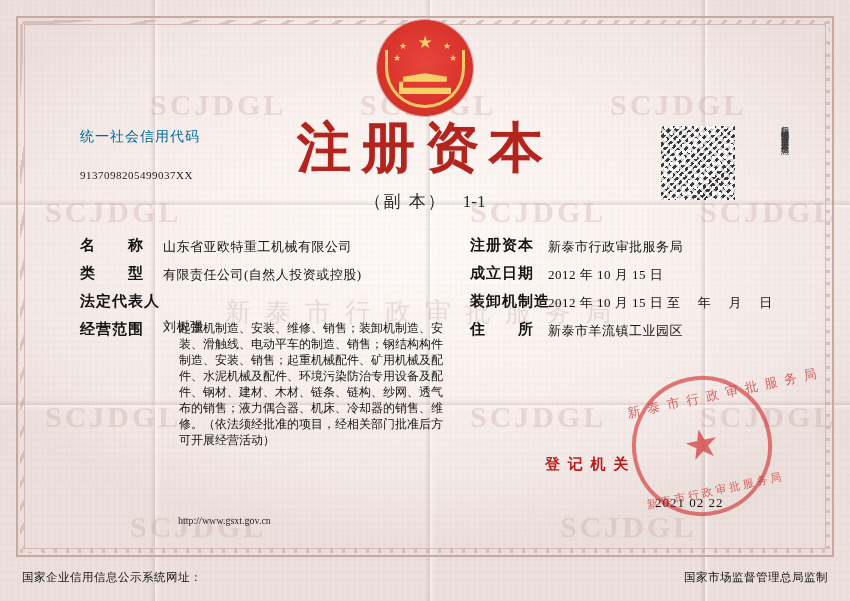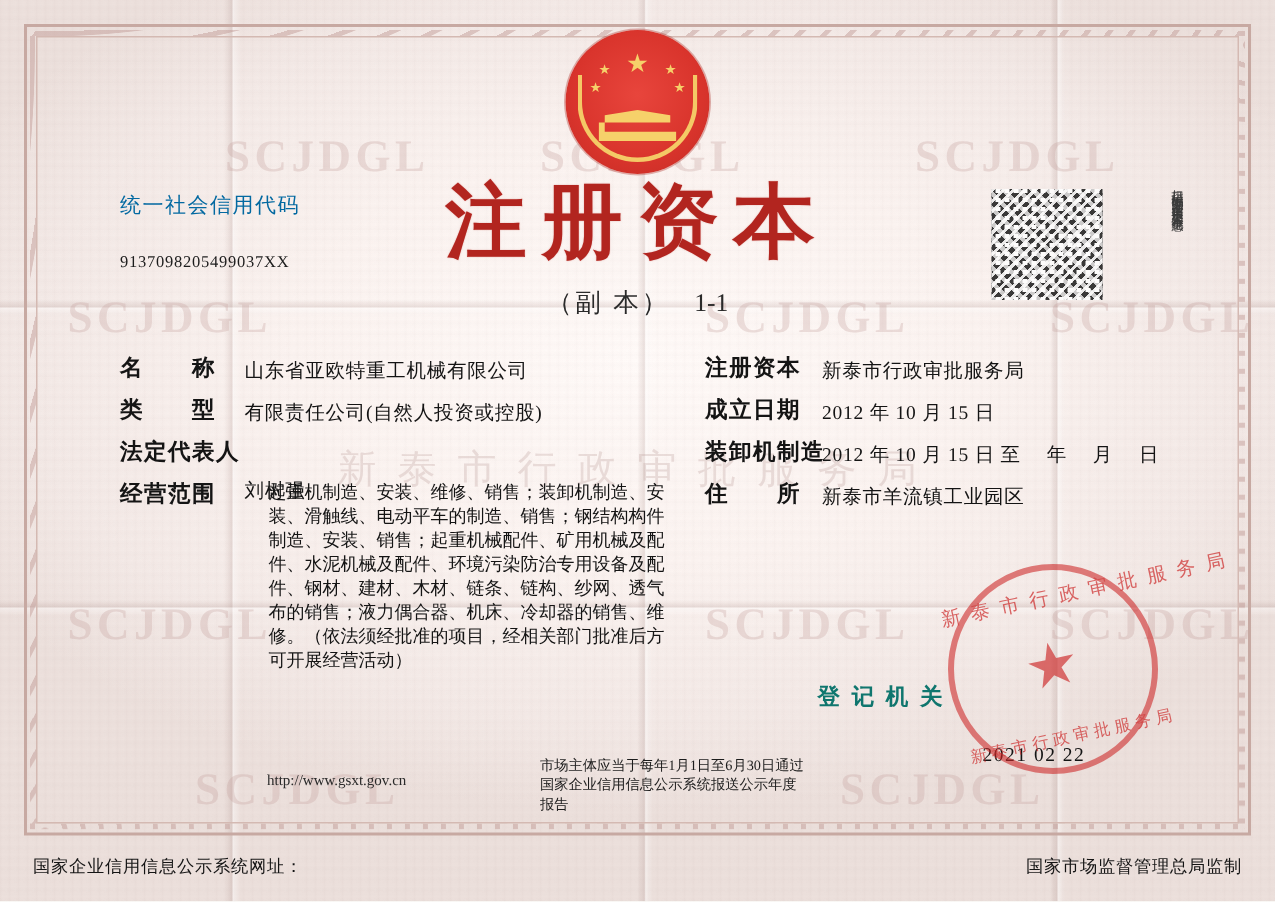--- a/index.html
+++ b/index.html
@@ -293,21 +293,21 @@
 
   
   #reg-auth {
     position: absolute;
     left: 545px;
     top: 455px;
     font-family: "Liberation Serif", serif;
     font-size: 15px;
     font-weight: bold;
     letter-spacing: 2px;
-    color: #0f766e;
+    color: #b91c1c;
   }
   #date-line {
     position: absolute;
     left: 655px;
     top: 495px;
     font-family: "Liberation Serif", serif;
     font-size: 13px;
     color: #141414;
     letter-spacing: 1px;
   }
@@ -464,19 +464,18 @@
     <span>2021      02      22</span>
   </div>
 
   <div id="seal">
     <div class="seal-text-top">新泰市行政审批服务局</div>
     <div class="seal-star">★</div>
     <div class="seal-text-bottom">新泰市行政审批服务局</div>
   </div>
 
   <div id="gsxt-url">http://www.gsxt.gov.cn</div>
-  <div id="notice">市场主体应当于每年1月1日至6月30日通过国家企业信用信息公示系统报送公示年度报告</div>
 
   <div id="footer-left">
     <span>国家企业信用信息公示系统网址：</span>
   </div>
   <div id="footer-right">国家市场监督管理总局监制</div>
 </div>
 
 </body></html>

